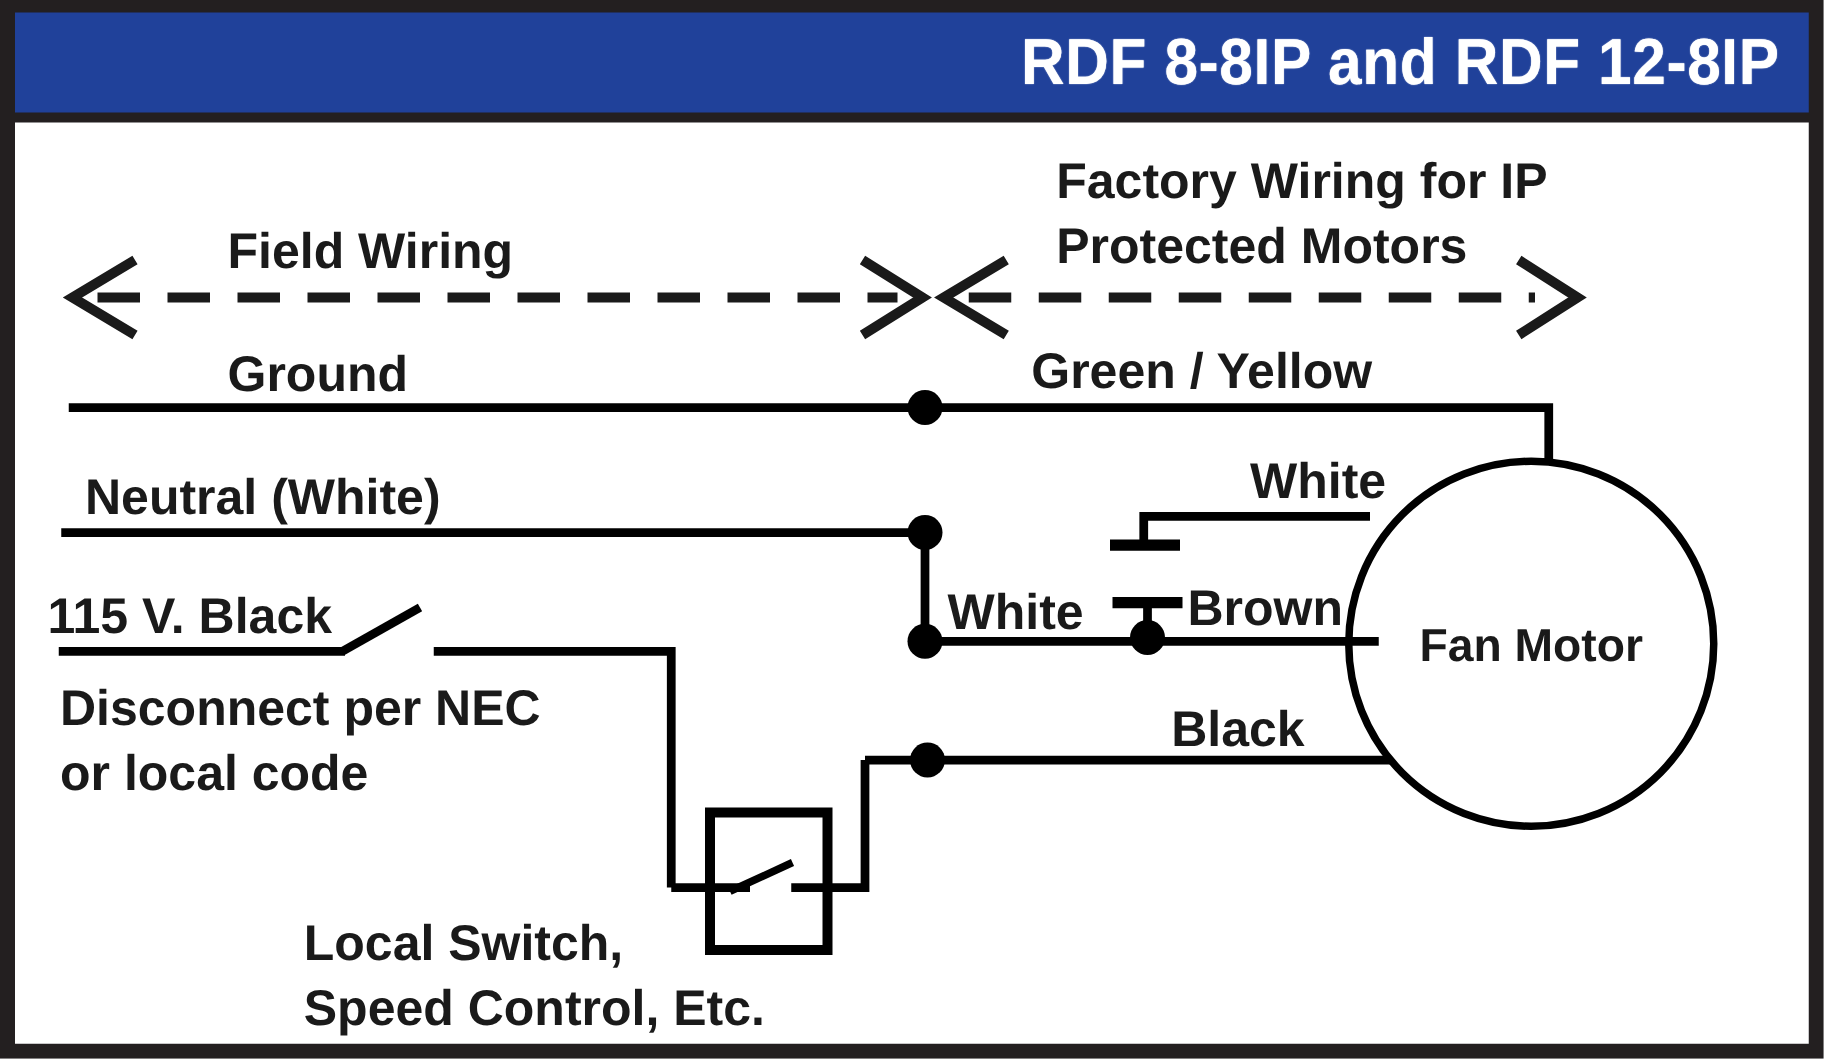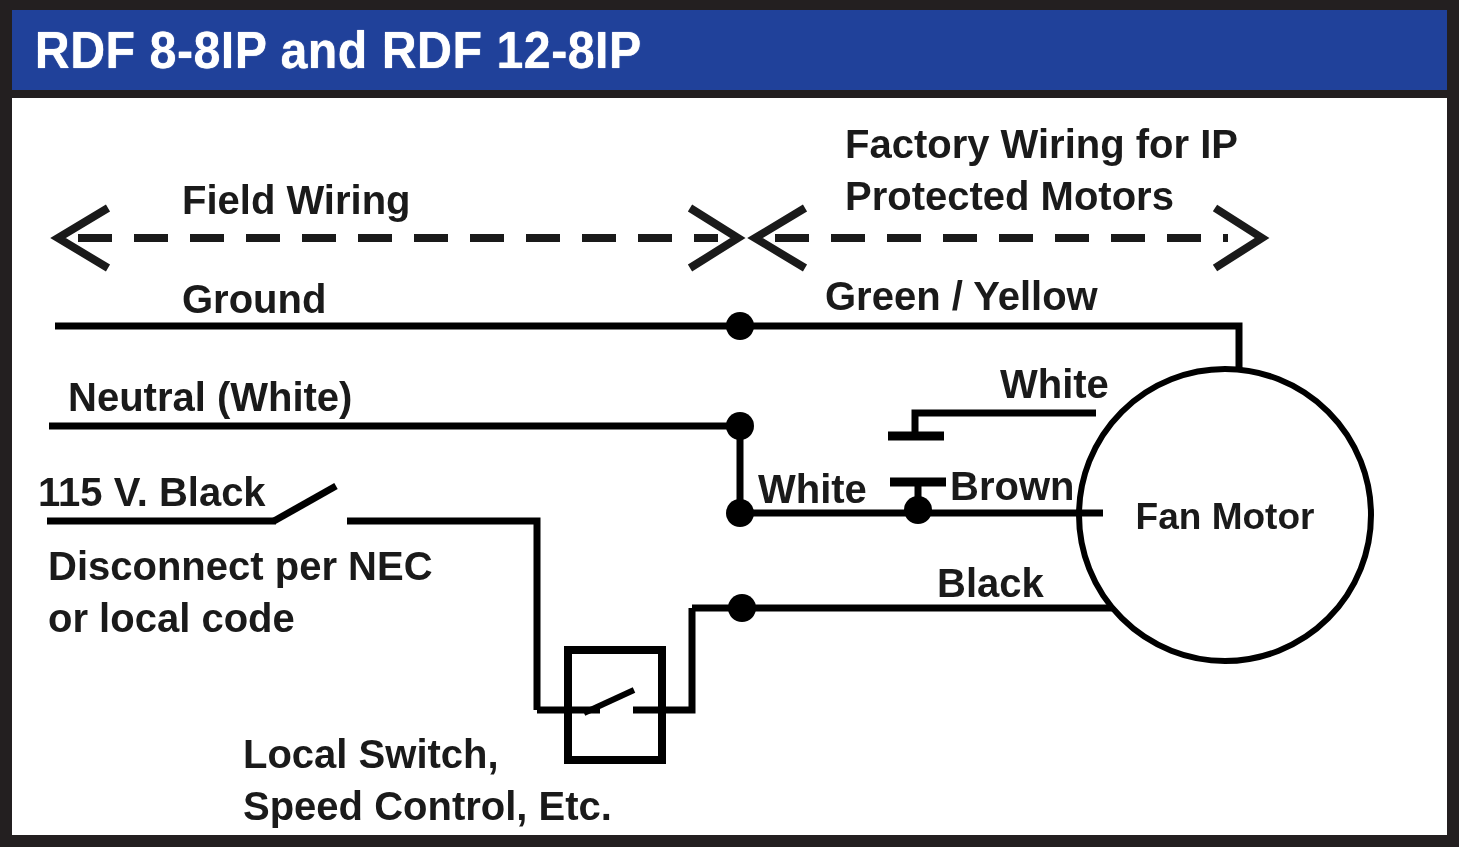--- a/index.html
+++ b/index.html
@@ -22,21 +22,21 @@
   
   #title-bar {
     position: absolute;
     left: 12px;
     top: 10px;
     width: 1435px;
     height: 80px;
     background: #20419a;
     display: flex;
     align-items: center;
-    justify-content: flex-start;
+    justify-content: flex-end;
     box-sizing: border-box;
   }
   #title-text {
     color: #ffffff;
     font-family: "Liberation Sans", sans-serif;
     font-weight: bold;
     font-size: 52px;
     letter-spacing: 0.5px;
     transform: scaleX(0.93);
     white-space: nowrap;

